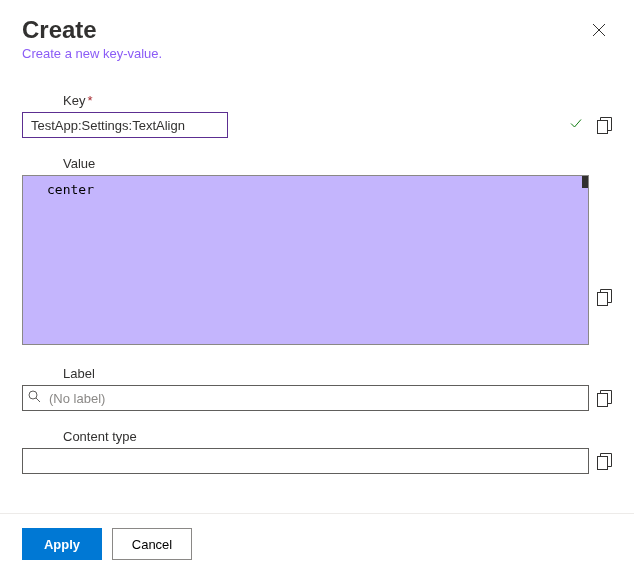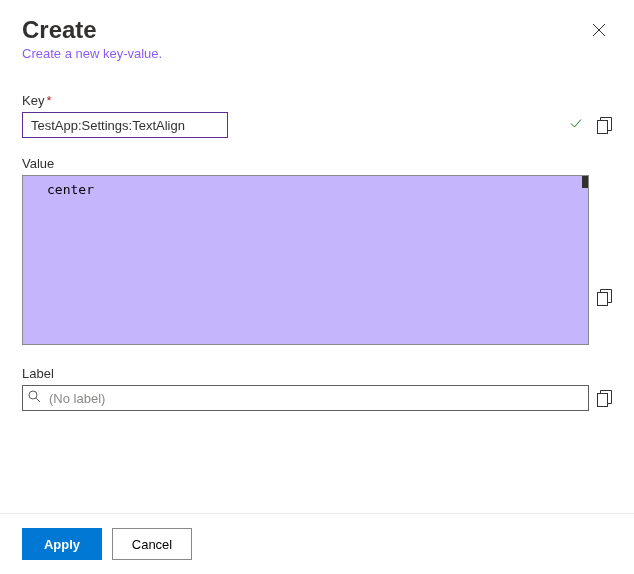--- a/index.html
+++ b/index.html
@@ -46,20 +46,21 @@
       margin-top: 32px;
     }
     .field {
       margin-bottom: 18px;
     }
     .field-label {
       font-size: 13px;
       color: #323130;
       margin-bottom: 4px;
       display: block;
+      margin-left: 41px;
     }
     .required {
       color: #a4262c;
       margin-left: 2px;
     }
     .input-row {
       display: flex;
       align-items: center;
       gap: 8px;
     }
@@ -244,20 +245,32 @@
         </div>
         <span class="copy-icon">
           <svg width="15" height="17" viewBox="0 0 15 17">
               <rect x="0.5" y="3.5" width="10" height="13" fill="none" stroke="#323130" stroke-width="1"></rect>
               <path d="M3.5 3.5 V0.5 H14.5 V13.5 H10.5" fill="none" stroke="#323130" stroke-width="1"></path>
             </svg>
         </span>
       </div>
     </div>
 
+    <div class="field">
+      <label class="field-label">Content type</label>
+      <div class="input-row">
+        <input type="text" class="text-input" value="" style="">
+        <span class="copy-icon">
+          <svg width="15" height="17" viewBox="0 0 15 17">
+              <rect x="0.5" y="3.5" width="10" height="13" fill="none" stroke="#323130" stroke-width="1"></rect>
+              <path d="M3.5 3.5 V0.5 H14.5 V13.5 H10.5" fill="none" stroke="#323130" stroke-width="1"></path>
+            </svg>
+        </span>
+      </div>
+    </div>
 
   </div>
 </div>
 
 <div class="footer">
   <button class="btn btn-primary">Apply</button>
   <button class="btn">Cancel</button>
 </div>
 
 </body></html>

